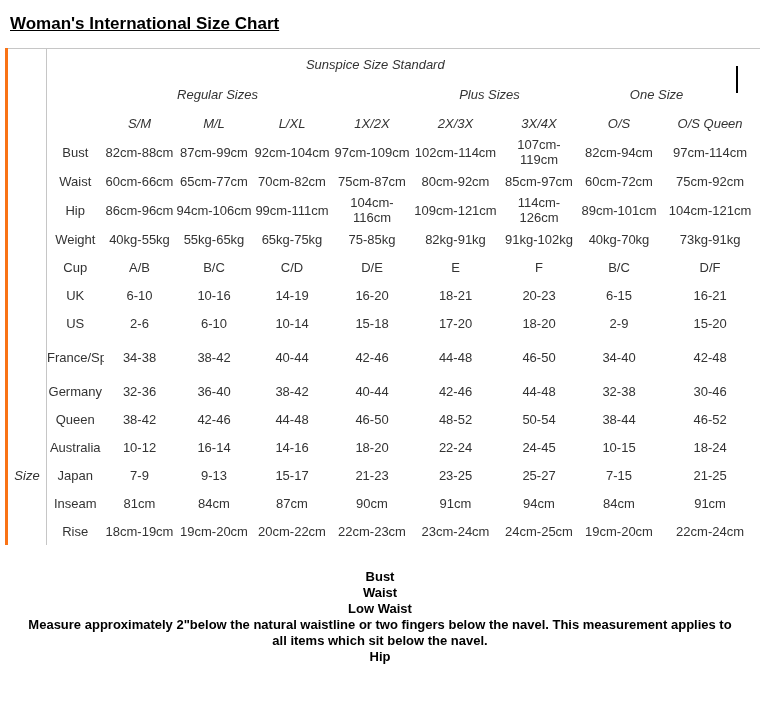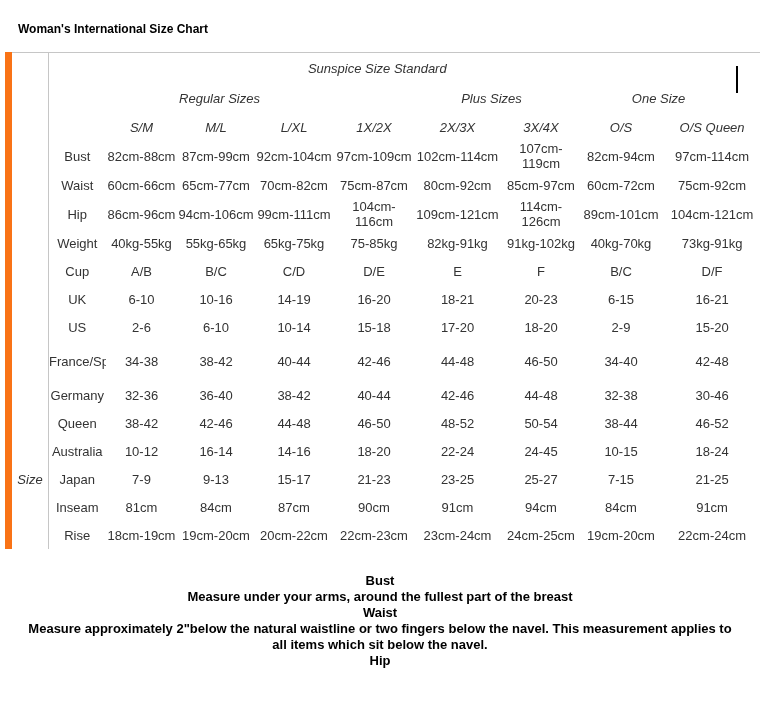--- a/index.html
+++ b/index.html
@@ -3,42 +3,43 @@
 <meta charset="utf-8">
 <style>
   html, body {
     margin: 0;
     padding: 0;
     background: #ffffff;
     width: 760px;
     font-family: "Liberation Sans", "DejaVu Sans", sans-serif;
   }
   .page-title {
-    font-size: 12px;
+    font-size: 17px;
     font-weight: bold;
     color: #000000;
-    margin: 16px;
+    margin: 8px;
     padding: 6px 0 0 2px;
+    text-decoration: underline;
   }
   table.size-chart {
     border-collapse: collapse;
     table-layout: fixed;
     width: 755px;
     margin: 14px 0 0 5px;
     border-top: 1px solid #c6c6c6;
   }
   table.size-chart td {
     font-size: 13px;
     text-align: center;
     padding: 0;
     color: #333333;
     overflow: hidden;
   }
   .size-cell {
-    border-left: 7px solid #f97316;
+    border-left: 3px solid #f97316;
     border-right: 1px solid #c6c6c6;
     vertical-align: bottom;
     padding-bottom: 62px !important;
   }
   tr.hdr-row td { height: 30px; font-style: italic; }
   tr.colhdr-row td { height: 28px; font-style: italic; }
   tr.body-row td { height: 28px; }
   tr.body-row.tall td { height: 40px; line-height: 17px; }
   .standard-cell { padding-right: 58px !important; }
   .plus-cell { padding-left: 68px !important; margin-top: 32px; }
@@ -260,19 +261,19 @@
           <td>19cm-20cm</td>
           <td>22cm-24cm</td>
         </tr>
       </tbody>
   </table>
 
   <div class="artifact-line"></div>
 
   <div class="notes">
     <div class="note-heading">Bust</div>
-    <div class="note-text">Measure under your arms, around the fullest part of the breast</div>
     <div class="note-heading">Waist</div>
+    <div class="note-heading">Low Waist</div>
     <div class="note-text">Measure approximately 2"below the natural waistline or two fingers below the navel. This measurement applies to all items which sit below the navel.</div>
     <div class="note-heading">Hip</div>
   </div>
 
 </div>
 
 </body></html>

